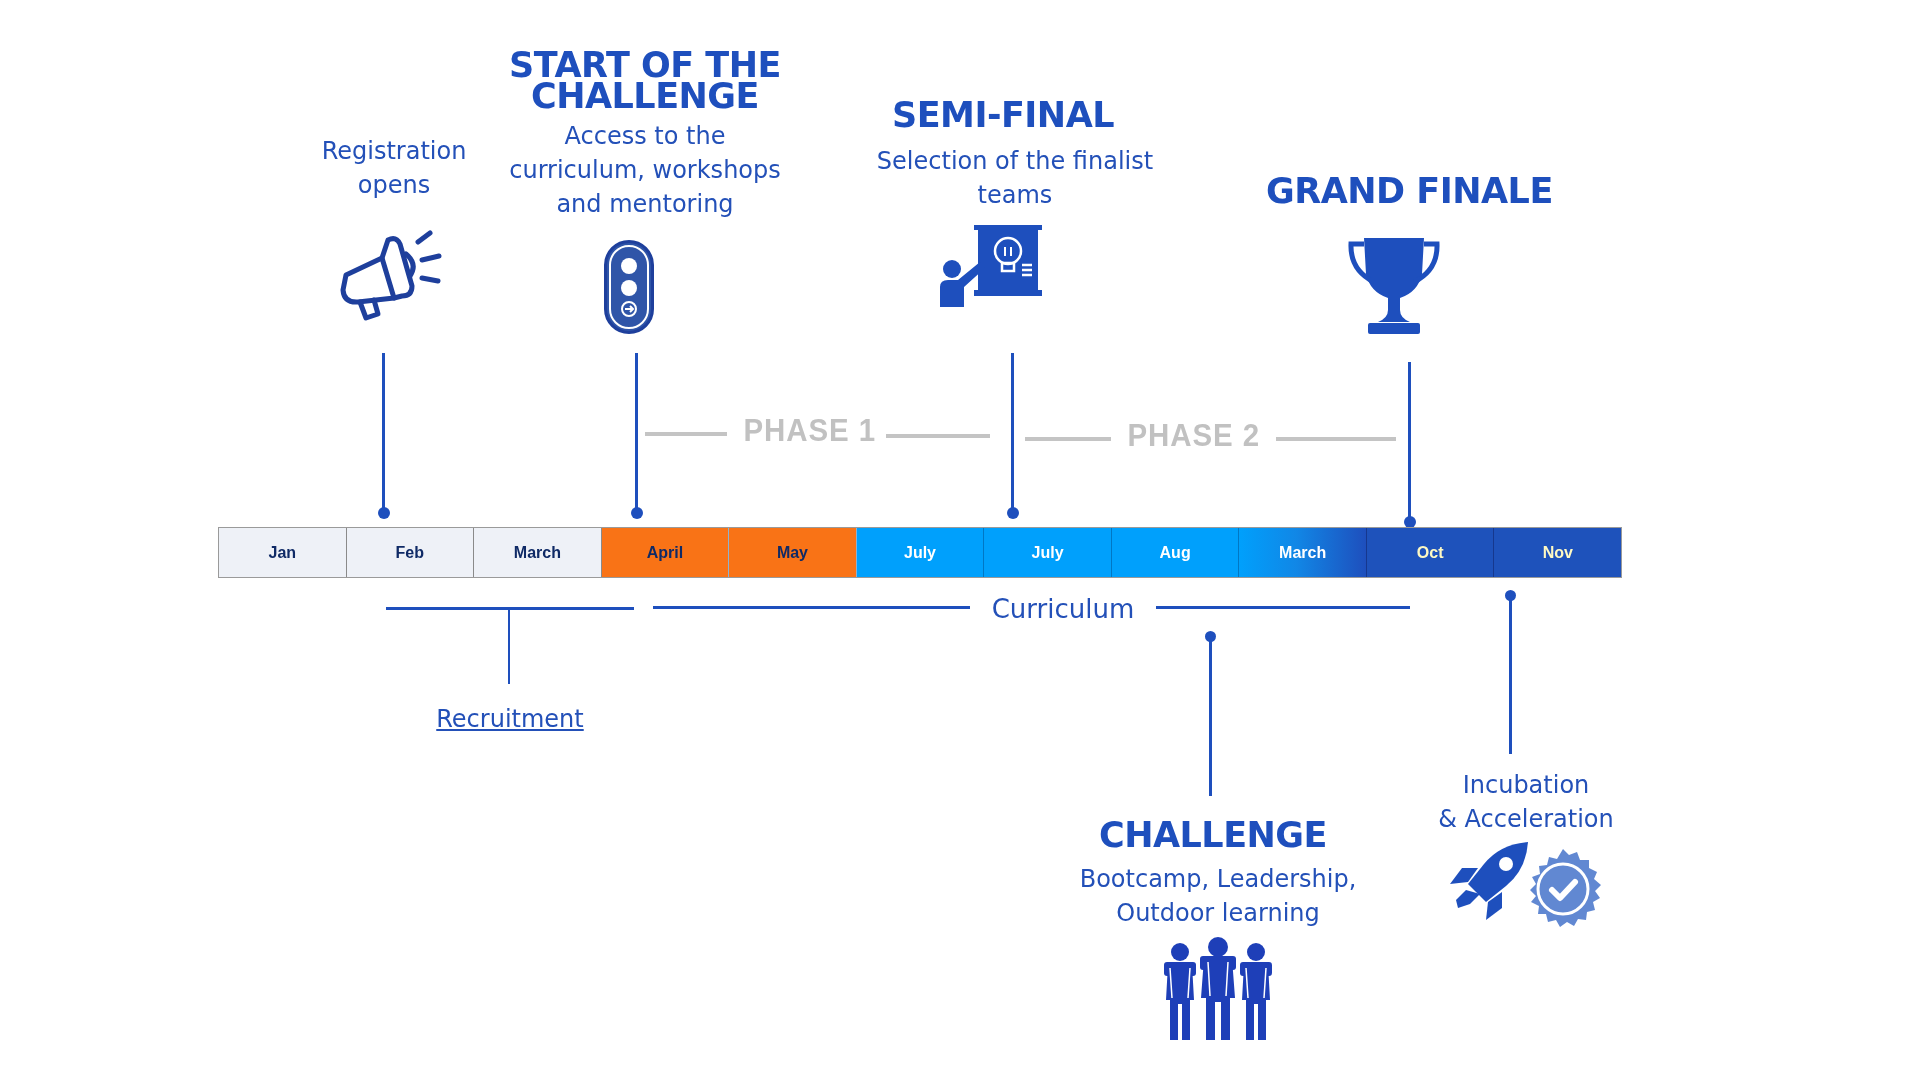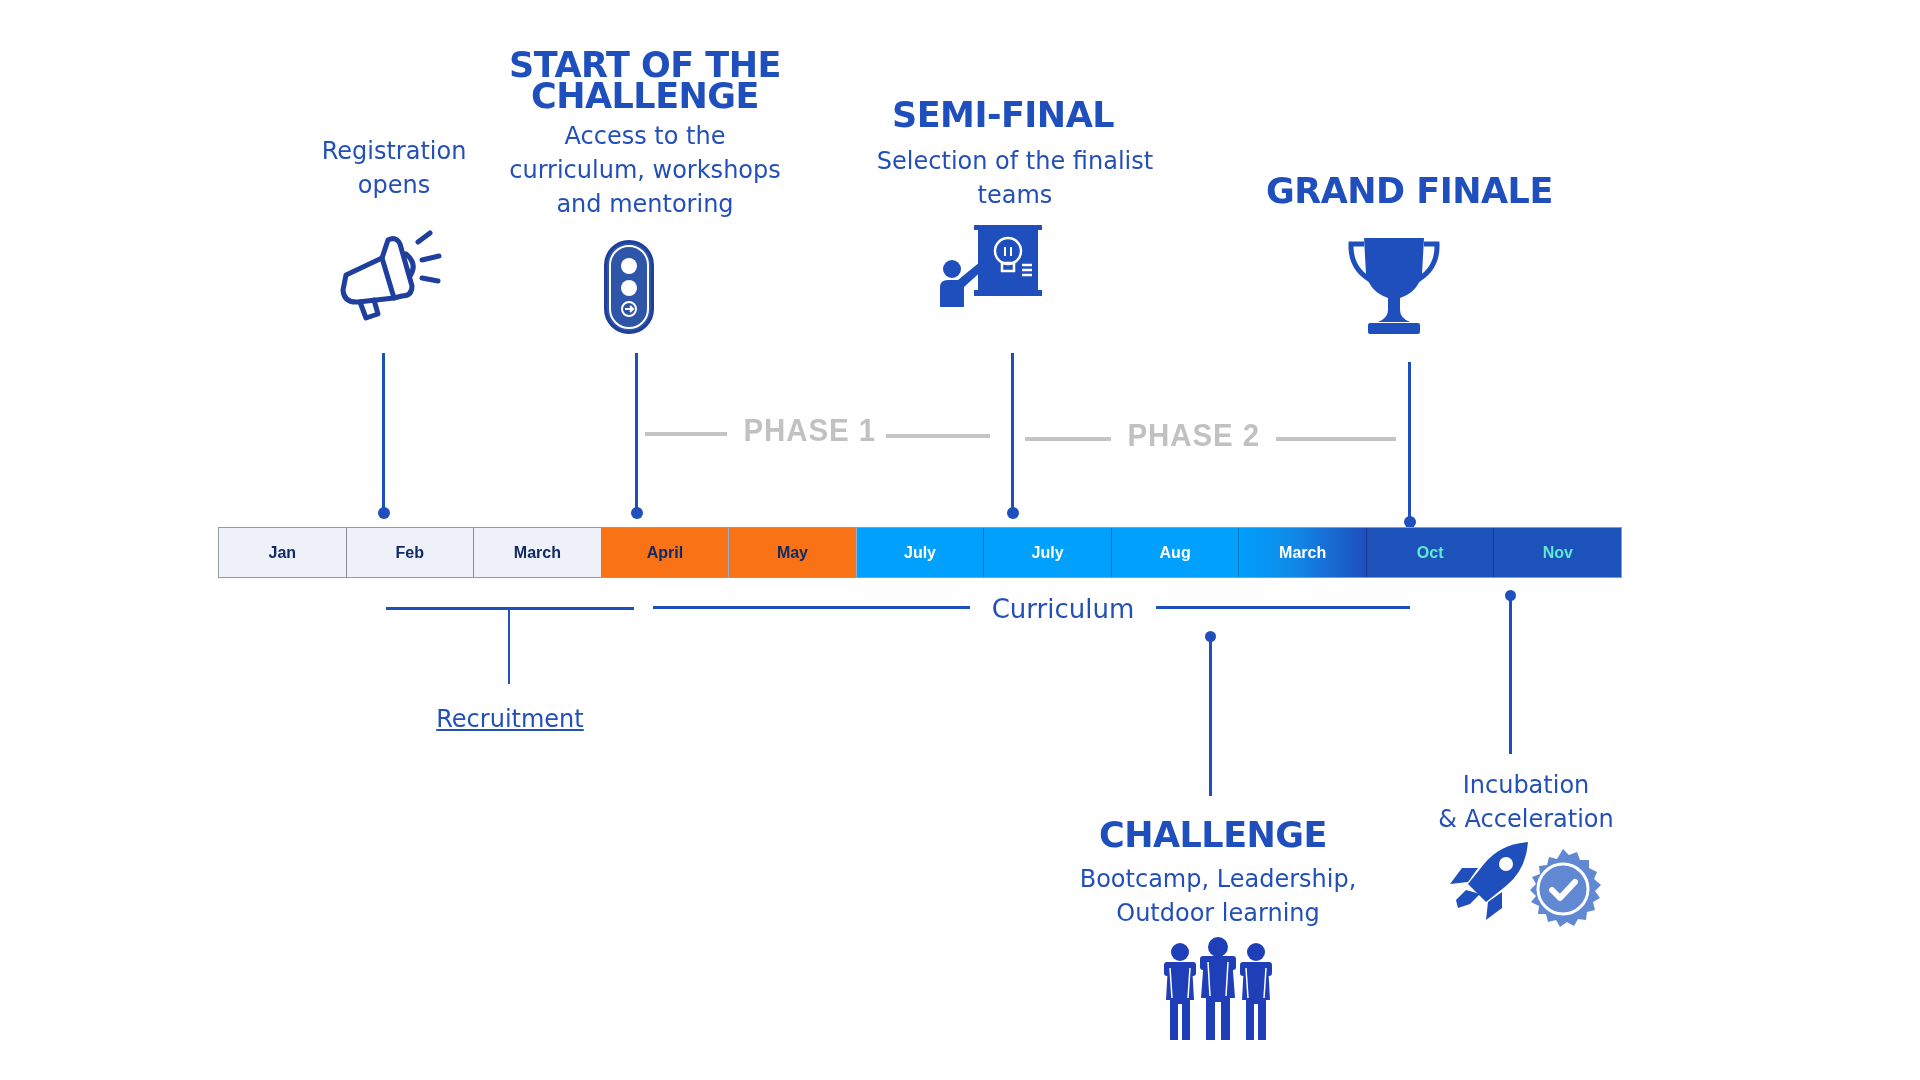--- a/index.html
+++ b/index.html
@@ -17,21 +17,21 @@
   #bar { position:absolute; left:218px; top:527px; width:1404px; height:51px; display:flex;
          border:1px solid #9a9a9a; box-sizing:border-box; }
   .cell { flex:1; display:flex; align-items:center; justify-content:center;
           font-family:"Liberation Sans", sans-serif; font-weight:bold; font-size:16px;
           border-right:1px solid #8a8a8a; box-sizing:border-box; }
   .cell:last-child { border-right:none; }
   .c-light { background:#eef1f7; color:#0f2a66; }
   .c-pale { background:#f97316; color:#0f2a66; border-right-color:#8fb2cf; }
   .c-bright { background:#00a0fc; color:#ffffff; border-right-color:#0077c4; }
   .c-grad { background:linear-gradient(90deg,#00a0fc 0%,#1187e6 45%,#1e4fbd 100%); color:#ffffff; border-right-color:#16388e; }
-  .c-dark { background:#1e52bb; color:#5eead4; border-right-color:#16388e; }
+  .c-dark { background:#1e52bb; color:#fef9c3; border-right-color:#16388e; }
   svg { position:absolute; overflow:visible; }
 </style>
 </head>
 <body>
 
 <div class="txt desc" style="left:294px; top:134px; width:200px; white-space:pre-line;">Registration
 opens</div>
 <svg style="left:338px; top:228px;" width="106" height="92" viewBox="0 0 106 92">
   <g fill="none" stroke="#1e3f9c" stroke-width="5" stroke-linecap="round" stroke-linejoin="round">
     <path d="M8 47 L44 30 L56 70 L20 74 Q6 75 5 62 Z"></path>

